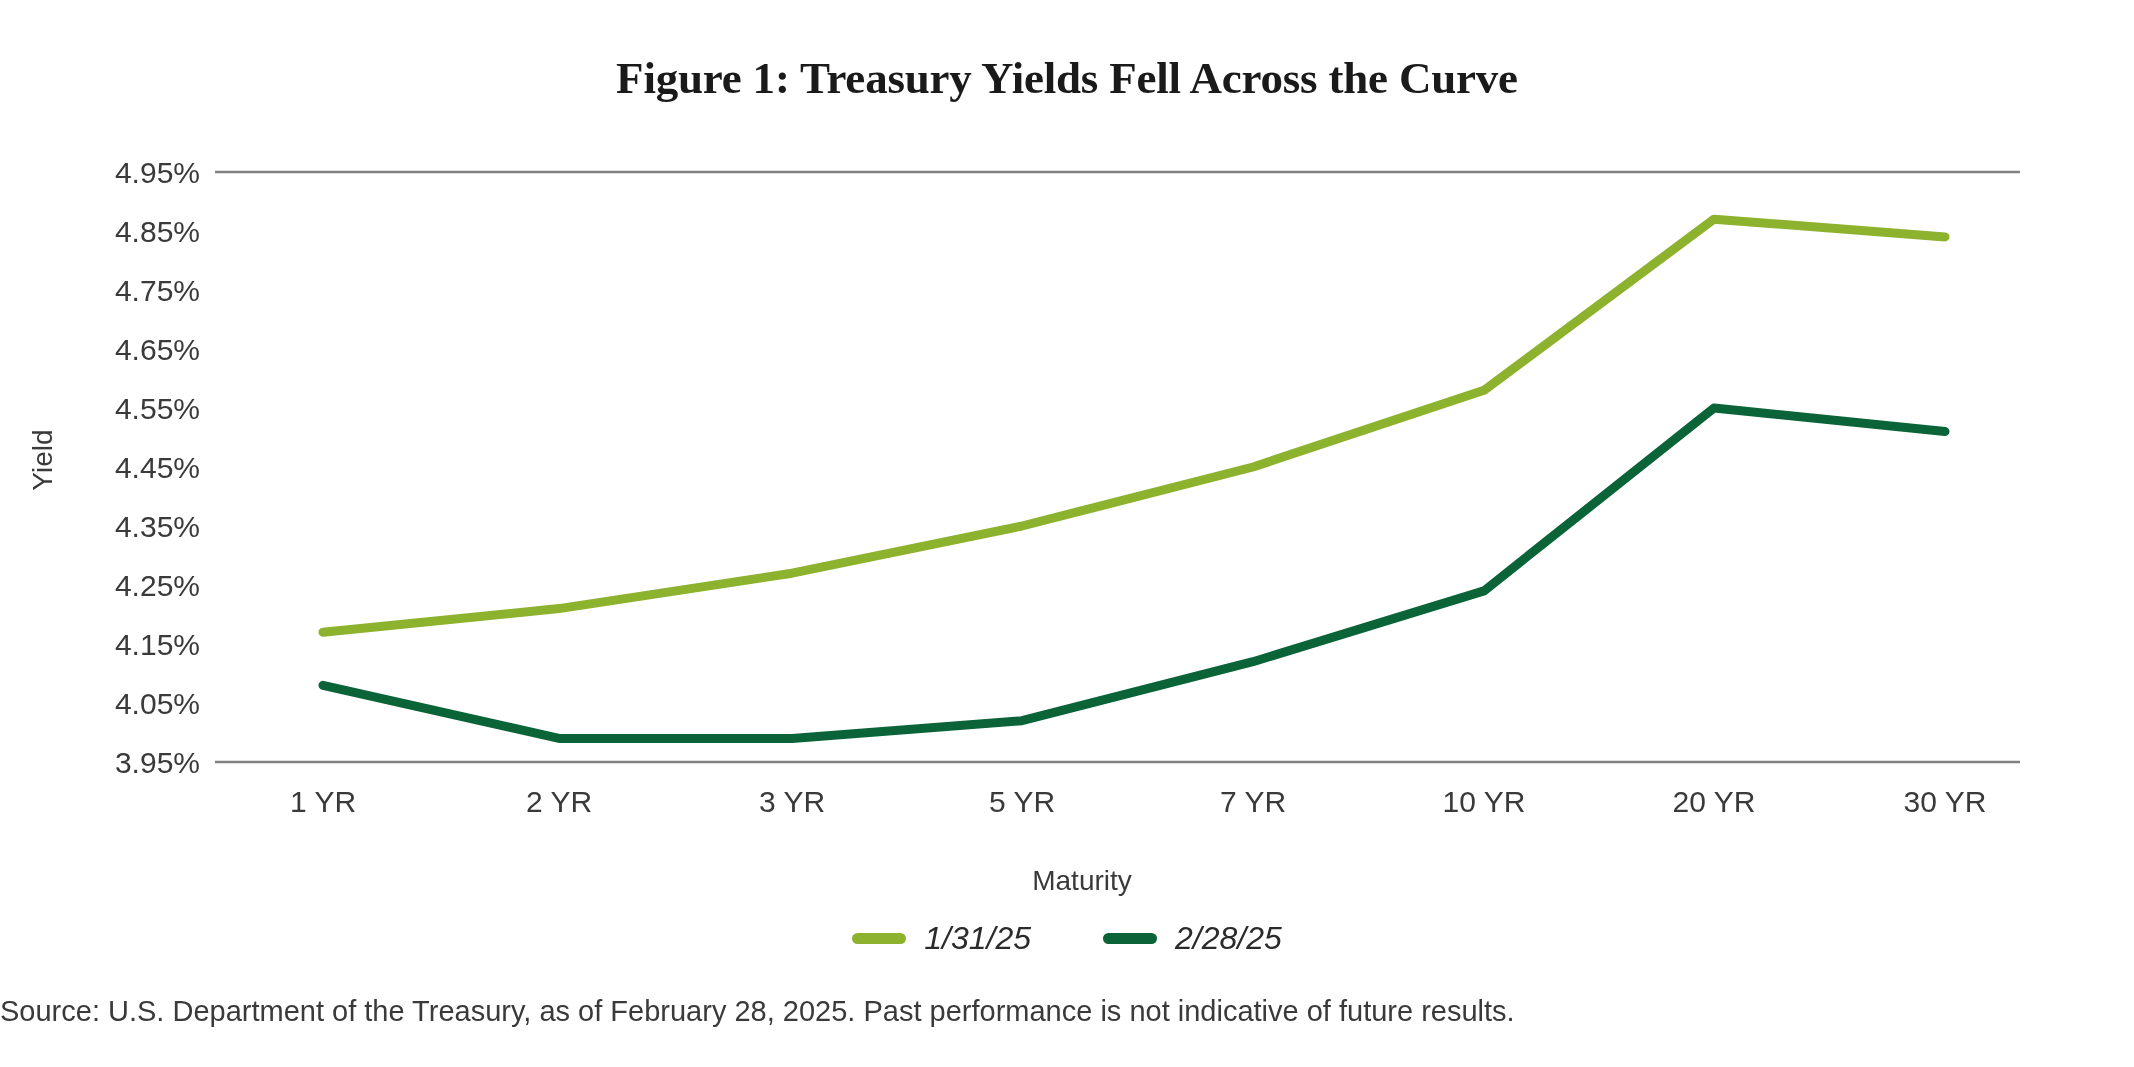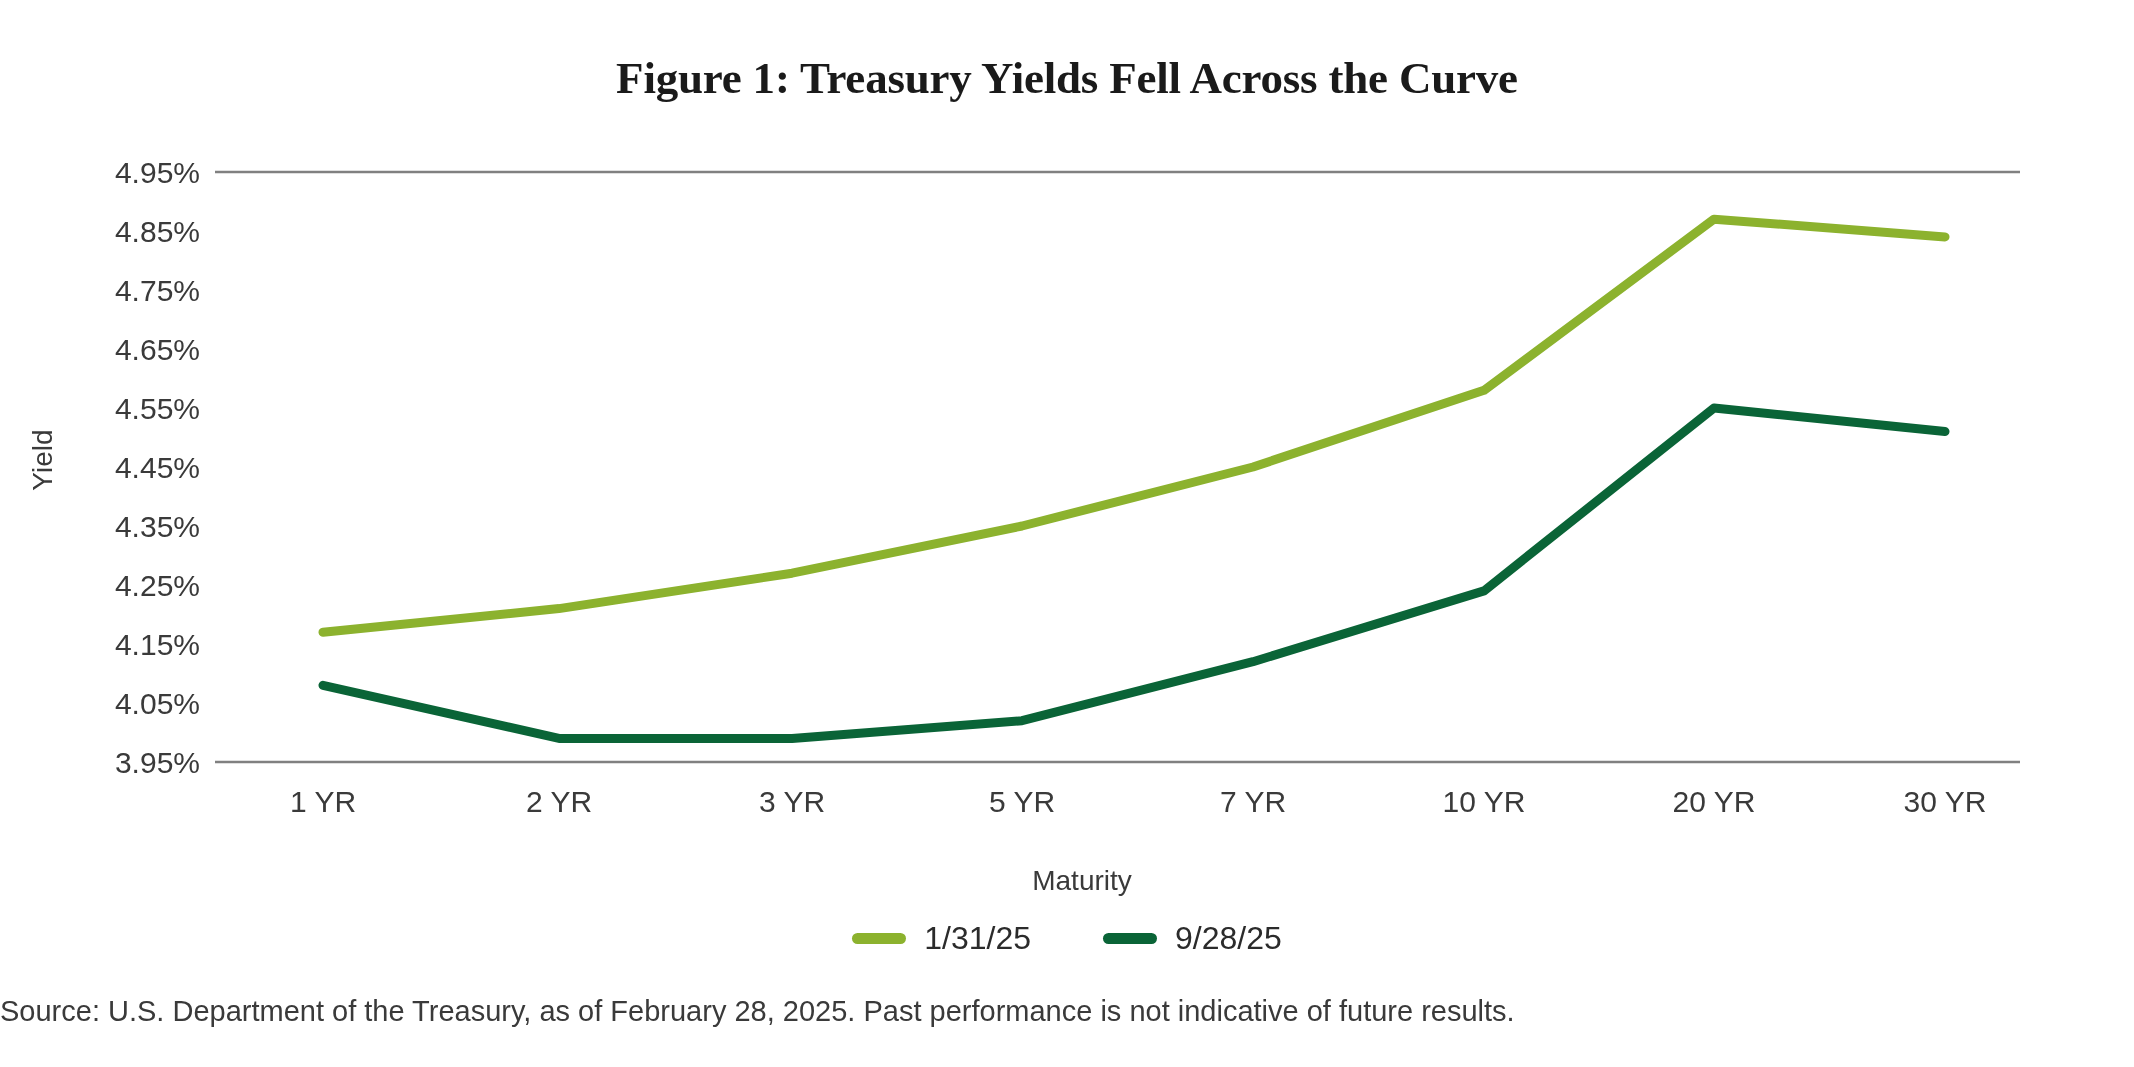--- a/index.html
+++ b/index.html
@@ -56,20 +56,21 @@
   }
   #legend {
     position: absolute;
     top: 920px;
     left: 0;
     width: 2134px;
     display: flex;
     justify-content: center;
     align-items: center;
     gap: 72px;
+    font-style: italic;
   }
   .legend-entry {
     display: flex;
     align-items: center;
     gap: 18px;
   }
   .legend-swatch {
     display: block;
     width: 54px;
     height: 11px;
@@ -138,19 +139,19 @@
     <polyline id="series-1-line" fill="none" stroke-width="9" stroke-linecap="round" stroke-linejoin="round" points="323,685.3 559,738.4 792,738.4 1022,720.7 1253,661.7 1484,590.9 1714,408.0 1945,431.6" stroke="#0A6437"></polyline>
   </svg>
 
   <div id="legend">
     <div class="legend-entry">
       <span class="legend-swatch" id="legend-swatch-0" style="background: rgb(140, 178, 46);"></span>
       <span class="legend-label">1/31/25</span>
     </div>
     <div class="legend-entry">
       <span class="legend-swatch" id="legend-swatch-1" style="background: rgb(10, 100, 55);"></span>
-      <span class="legend-label">9/28/25</span>
+      <span class="legend-label">2/28/25</span>
     </div>
   </div>
 
   <div id="source-note">Source: U.S. Department of the Treasury, as of February 28, 2025. Past performance is not indicative of future results.</div>
 
 </div>
 
 </body></html>

